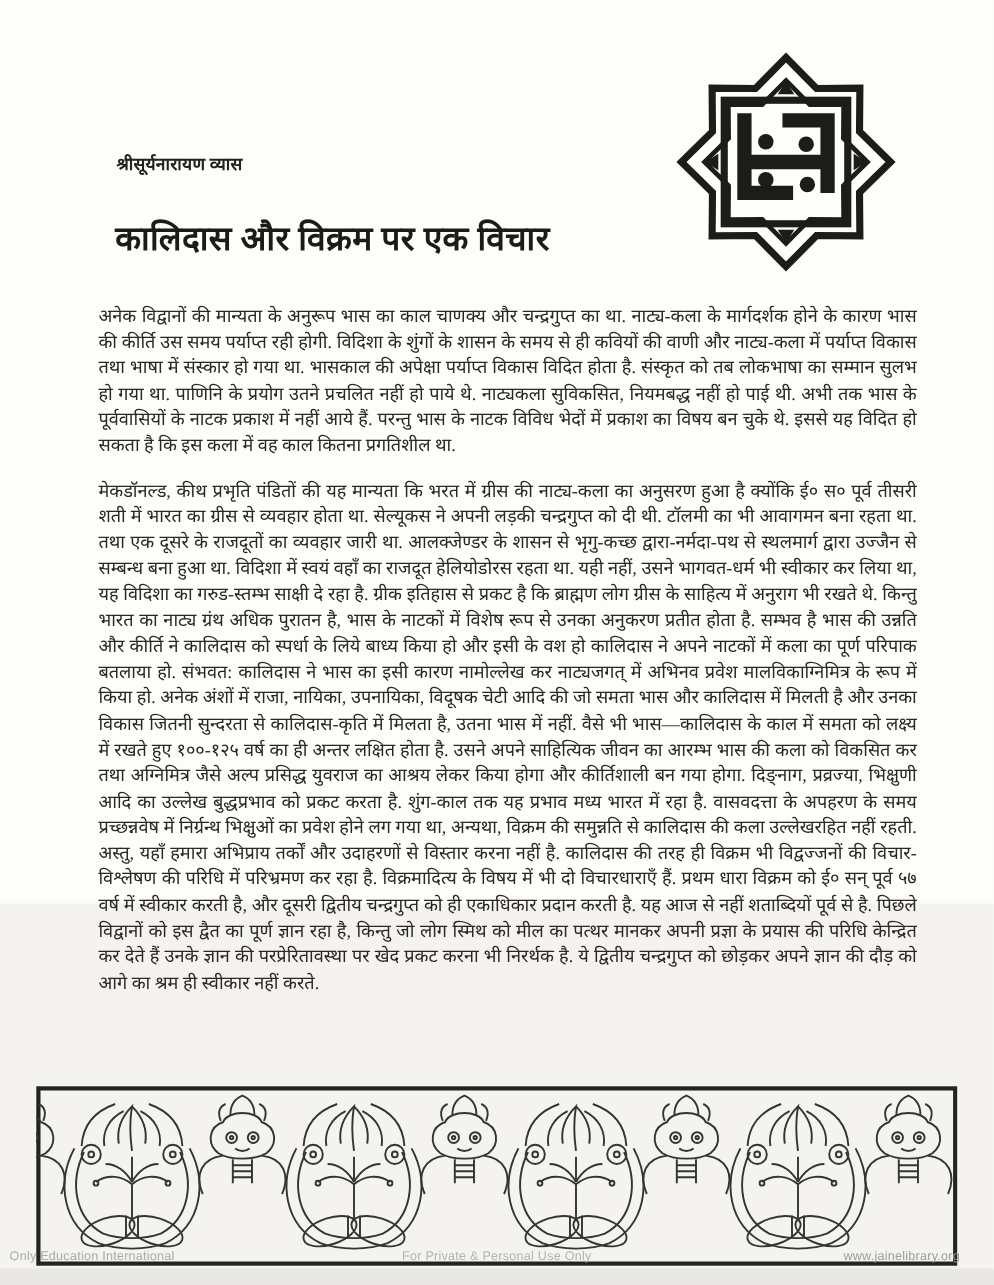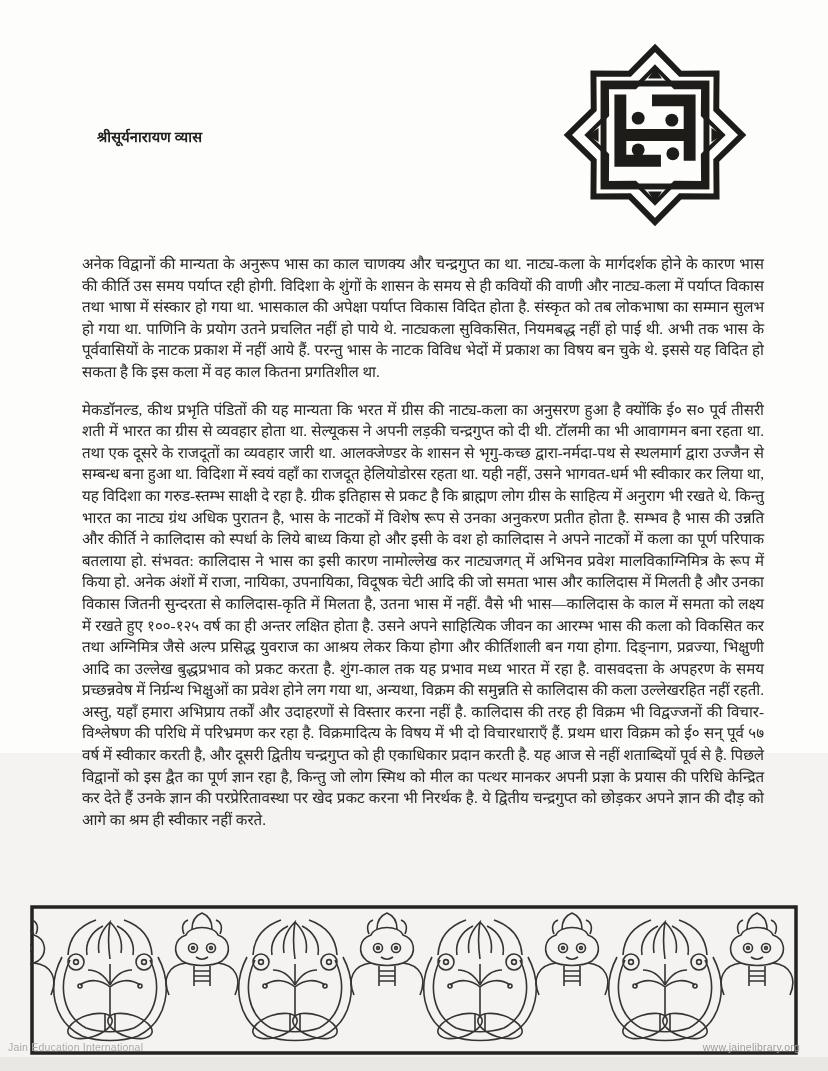--- a/index.html
+++ b/index.html
@@ -76,20 +76,21 @@
       <polygon points="0,68 -7,57 7,57"></polygon>
       <polygon points="68,0 57,-7 57,7"></polygon>
       <polygon points="-68,0 -57,-7 -57,7"></polygon>
     </g>
   </svg>
 
   <div class="author-block">
     <div class="author-name">श्रीसूर्यनारायण व्यास</div>
   </div>
 
+  <h1 class="article-title">कालिदास और विक्रम पर एक विचार</h1>
 
   <div class="body-text">
     <p>अनेक विद्वानों की  मान्यता के अनुरूप भास का काल चाणक्य और चन्द्रगुप्त का था. नाट्य-कला के मार्गदर्शक होने के कारण  भास की कीर्ति उस समय  पर्याप्त  रही होगी.  विदिशा के शुंगों  के शासन के समय से ही कवियों  की वाणी और नाट्य-कला में पर्याप्त  विकास तथा भाषा में संस्कार हो गया था.  भासकाल की अपेक्षा पर्याप्त विकास  विदित होता है.  संस्कृत को तब लोकभाषा  का सम्मान सुलभ हो गया था.  पाणिनि के प्रयोग उतने  प्रचलित  नहीं हो पाये थे. नाट्यकला  सुविकसित,  नियमबद्ध नहीं हो पाई थी.  अभी तक  भास  के पूर्ववासियों  के नाटक प्रकाश में नहीं आये हैं. परन्तु  भास के नाटक  विविध  भेदों  में प्रकाश  का विषय बन  चुके थे.  इससे यह विदित  हो  सकता है कि इस कला में वह काल  कितना  प्रगतिशील  था.</p>
     <p>मेकडॉनल्ड, कीथ प्रभृति  पंडितों  की यह  मान्यता कि  भरत में ग्रीस की  नाट्य-कला  का अनुसरण  हुआ है क्योंकि ई० स० पूर्व तीसरी शती  में भारत का ग्रीस से व्यवहार होता था.  सेल्यूकस  ने अपनी  लड़की चन्द्रगुप्त को दी थी. टॉलमी का भी आवागमन बना रहता था. तथा  एक दूसरे  के राजदूतों  का व्यवहार  जारी था.  आलक्जेण्डर के शासन से भृगु-कच्छ  द्वारा-नर्मदा-पथ से स्थलमार्ग  द्वारा  उज्जैन से सम्बन्ध  बना हुआ था. विदिशा में स्वयं  वहाँ  का राजदूत हेलियोडोरस रहता था. यही नहीं, उसने भागवत-धर्म भी स्वीकार कर लिया था,  यह विदिशा का गरुड-स्तम्भ  साक्षी दे रहा है. ग्रीक इतिहास से प्रकट  है कि ब्राह्मण  लोग ग्रीस के साहित्य में अनुराग भी रखते थे.  किन्तु भारत का नाट्य ग्रंथ अधिक पुरातन है,  भास के नाटकों में विशेष रूप से उनका  अनुकरण प्रतीत होता है.  सम्भव है भास की उन्नति और कीर्ति ने कालिदास को स्पर्धा के लिये बाध्य किया हो और इसी के  वश हो कालिदास ने अपने नाटकों में कला का पूर्ण परिपाक  बतलाया  हो.  संभवत:  कालिदास ने भास  का  इसी कारण नामोल्लेख  कर नाट्यजगत् में अभिनव प्रवेश मालविकाग्निमित्र के रूप में किया हो.  अनेक अंशों में राजा, नायिका, उपनायिका,  विदूषक चेटी आदि की जो समता भास और  कालिदास में मिलती है और उनका विकास जितनी सुन्दरता से कालिदास-कृति में मिलता है,  उतना भास में नहीं.  वैसे भी भास—कालिदास के काल  में समता  को लक्ष्य में रखते हुए  १००-१२५ वर्ष का ही अन्तर लक्षित होता है. उसने अपने साहित्यिक जीवन का आरम्भ  भास की कला को  विकसित कर तथा अग्निमित्र जैसे अल्प प्रसिद्ध युवराज का आश्रय लेकर किया होगा और  कीर्तिशाली बन गया होगा.  दिङ्नाग,  प्रव्रज्या, भिक्षुणी आदि का उल्लेख बुद्धप्रभाव को प्रकट करता है.  शुंग-काल  तक यह प्रभाव  मध्य  भारत में  रहा है. वासवदत्ता के अपहरण के समय प्रच्छन्नवेष में निर्ग्रन्थ  भिक्षुओं का  प्रवेश  होने लग गया था, अन्यथा,  विक्रम की  समुन्नति से कालिदास की कला उल्लेखरहित नहीं रहती.  अस्तु,  यहाँ हमारा  अभिप्राय तर्कों और उदाहरणों से विस्तार करना नहीं है. कालिदास की तरह ही विक्रम भी विद्वज्जनों की विचार-विश्लेषण की परिधि में परिभ्रमण कर रहा है.  विक्रमादित्य के विषय में भी दो विचारधाराएँ हैं.  प्रथम धारा विक्रम को ई० सन् पूर्व ५७ वर्ष में स्वीकार करती है, और दूसरी द्वितीय चन्द्रगुप्त को ही एकाधिकार प्रदान करती है.  यह आज से नहीं शताब्दियों पूर्व से है.  पिछले विद्वानों  को इस द्वैत का पूर्ण ज्ञान रहा है, किन्तु जो लोग  स्मिथ को मील का पत्थर  मानकर अपनी प्रज्ञा के प्रयास  की परिधि केन्द्रित कर देते हैं उनके ज्ञान की परप्रेरितावस्था पर खेद प्रकट  करना भी निरर्थक है.  ये द्वितीय चन्द्रगुप्त को छोड़कर अपने ज्ञान की दौड़ को आगे का श्रम ही स्वीकार नहीं  करते.</p>
   </div>
 
   <svg class="ornament" width="768" height="150" viewBox="0 0 768 150">
     <defs>
       <g id="bigm" stroke="#343432" fill="none" stroke-width="1.6">
         <path d="M -48,-22 C -63,6 -58,42 -28,57 C -12,63 12,63 28,57 C 58,42 63,6 48,-22"></path>
@@ -125,18 +126,19 @@
     <use href="#bigm" transform="translate(265,74)"></use>
     <use href="#bigm" transform="translate(450,74)"></use>
     <use href="#bigm" transform="translate(635,74)"></use>
     <use href="#smallm" transform="translate(-12,50)"></use>
     <use href="#smallm" transform="translate(172,50)"></use>
     <use href="#smallm" transform="translate(357,50)"></use>
     <use href="#smallm" transform="translate(542,50)"></use>
     <use href="#smallm" transform="translate(727,50)"></use>
   </svg>
 
-  <div class="watermark wm-left">Jain Education International</div>
+  <div class="watermark wm-left">Only Education International</div>
+  <div class="watermark wm-center">For Private &amp; Personal Use Only</div>
   <div class="watermark wm-right">www.jainelibrary.org</div>
 
 </div>
 
 <div class="scan-strip"></div>
 
 </body></html>

